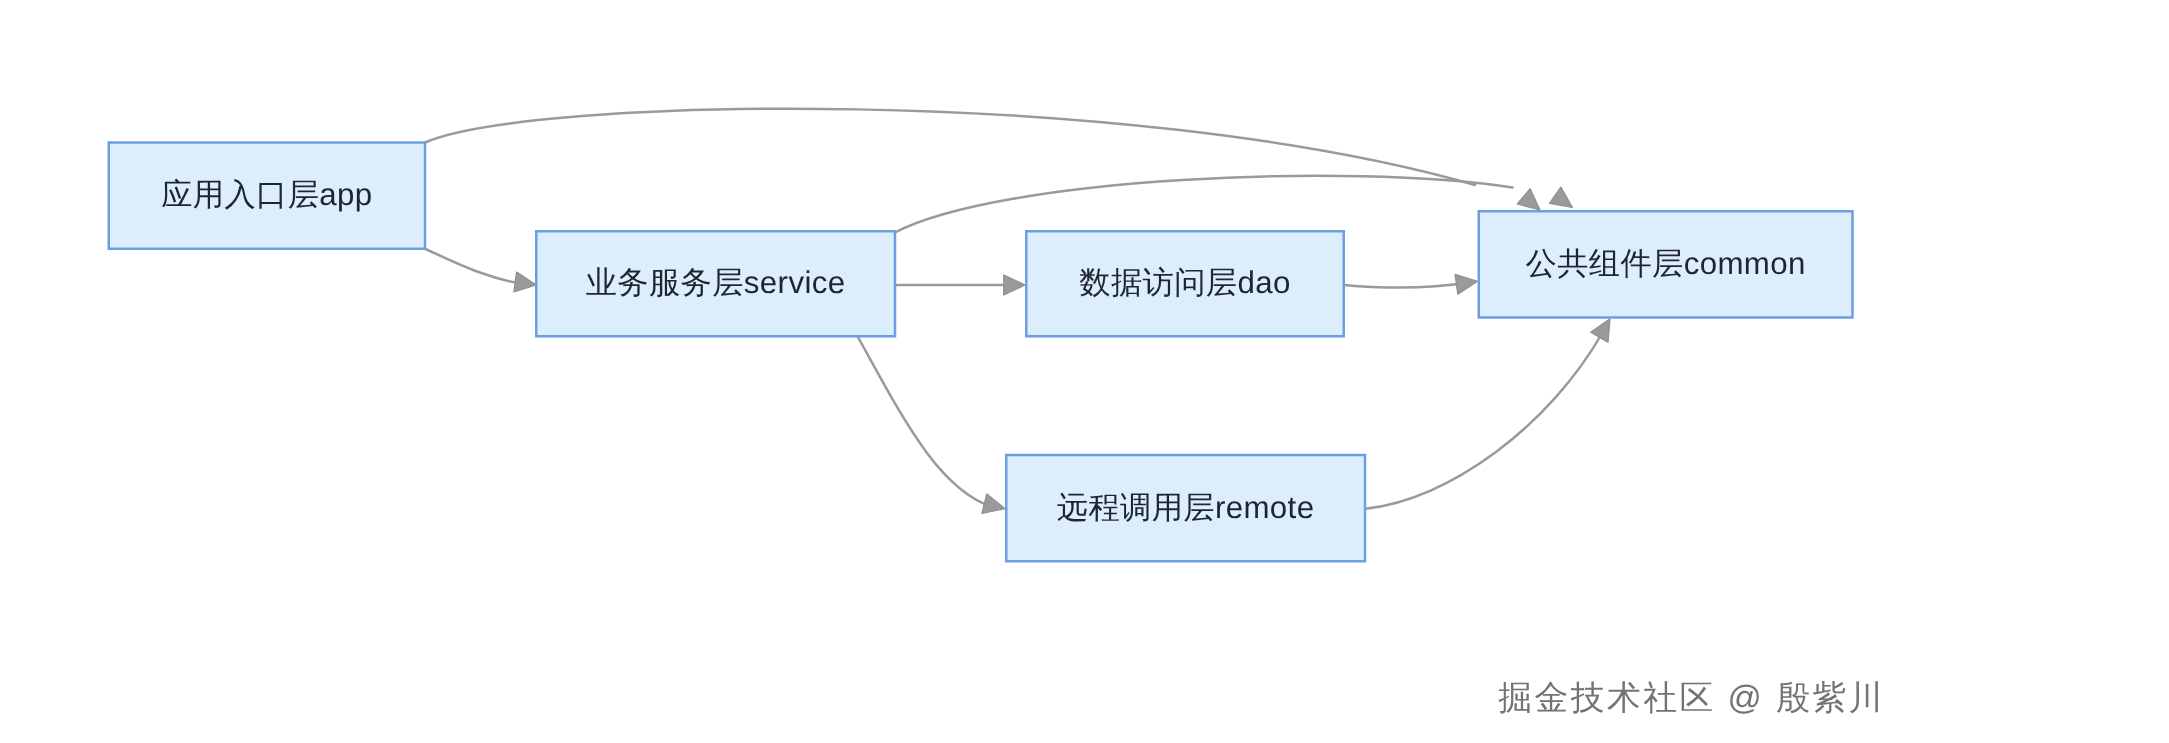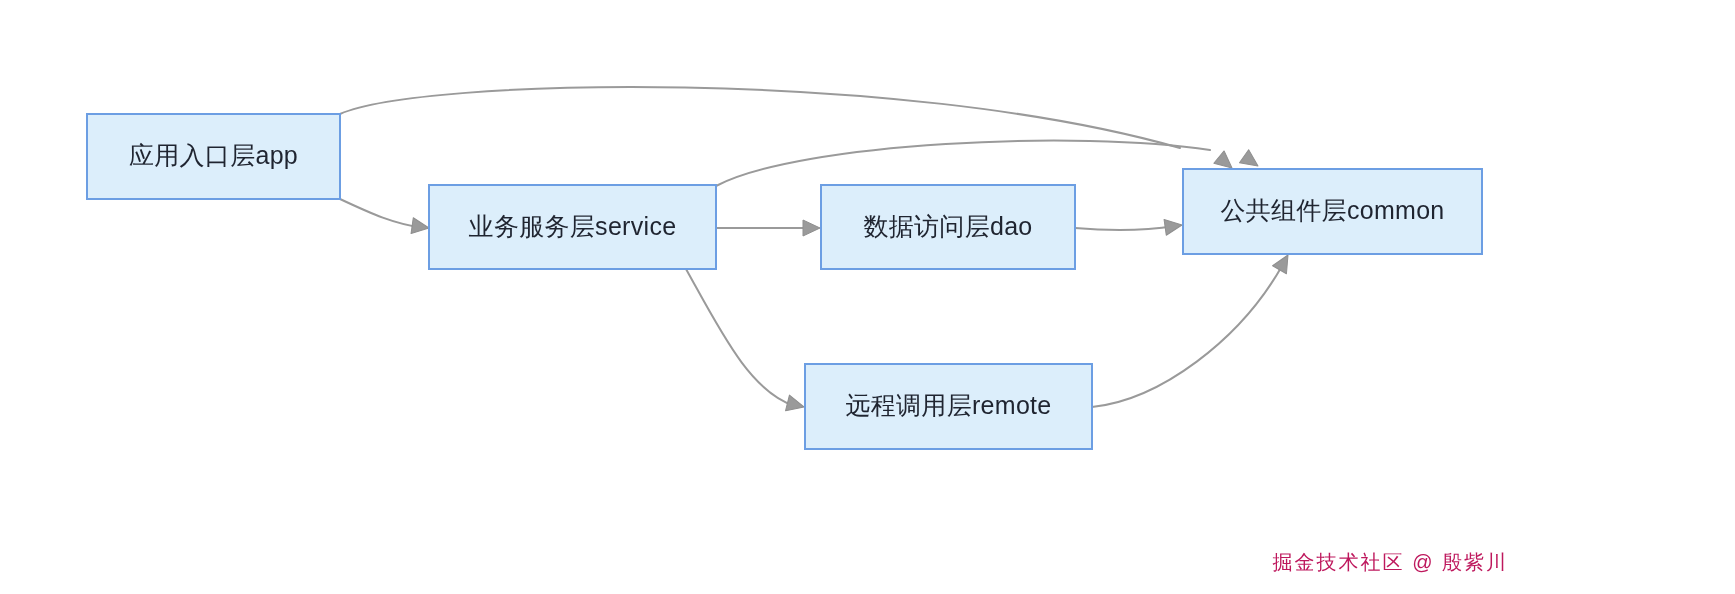--- a/index.html
+++ b/index.html
@@ -49,22 +49,22 @@
     fill: #9a9a9a;
     stroke: #8f8f8f;
     stroke-width: 1;
     stroke-linejoin: round;
   }
   .watermark {
     position: absolute;
     right: 22px;
     bottom: 18px;
     font-family: "Liberation Sans", sans-serif;
-    font-size: 20px;
-    color: #be185d;
+    font-size: 27px;
+    color: #737373;
     letter-spacing: 2px;
     white-space: nowrap;
     user-select: none;
   }
 </style>
 </head>
 <body>
 
 <div id="canvas">
 

